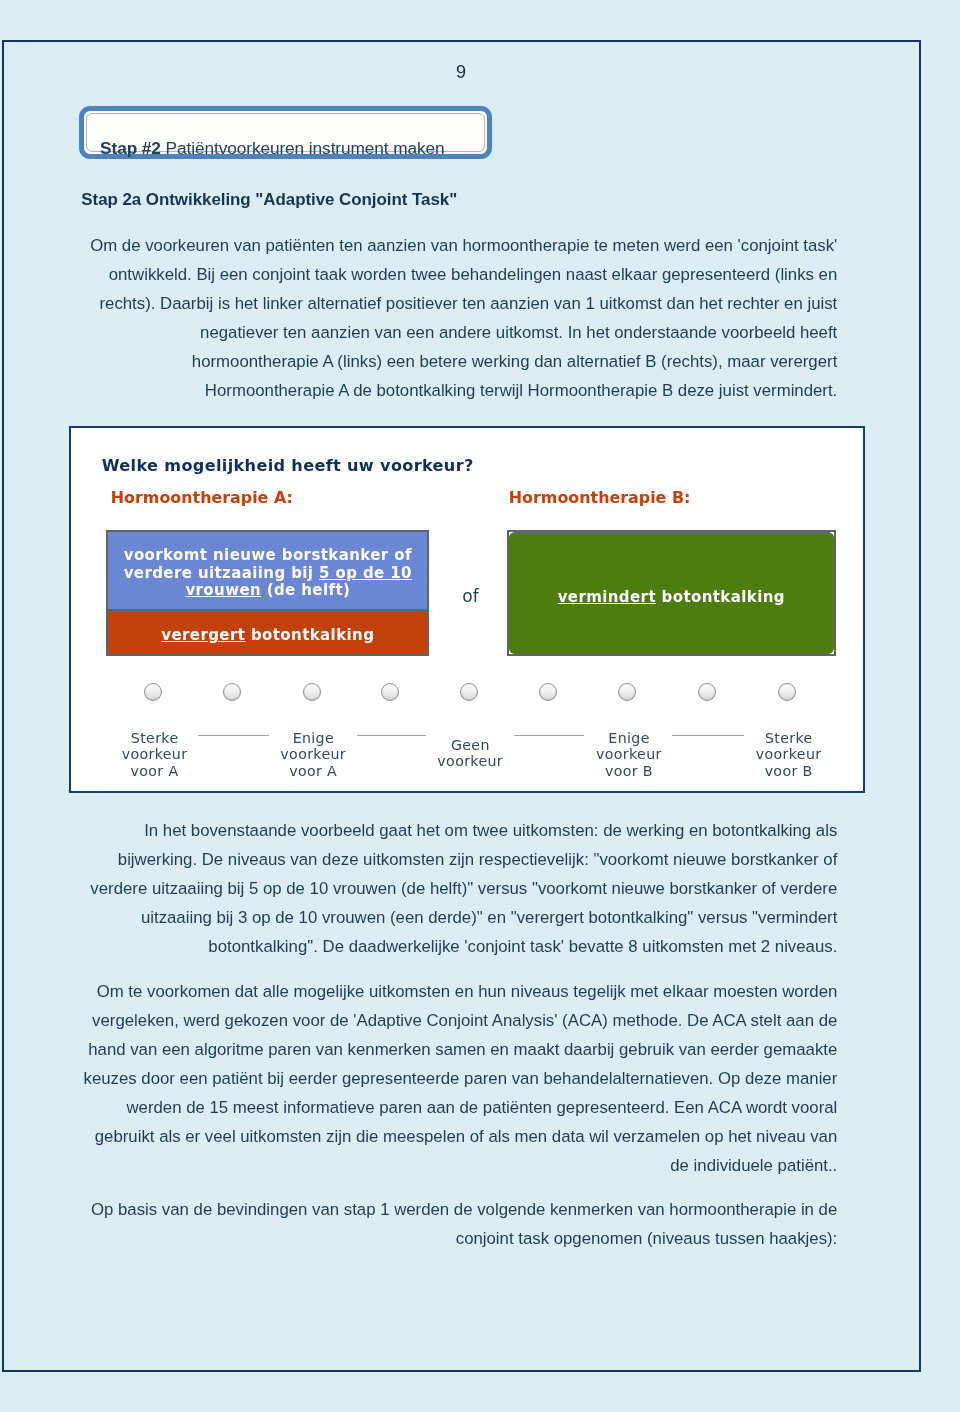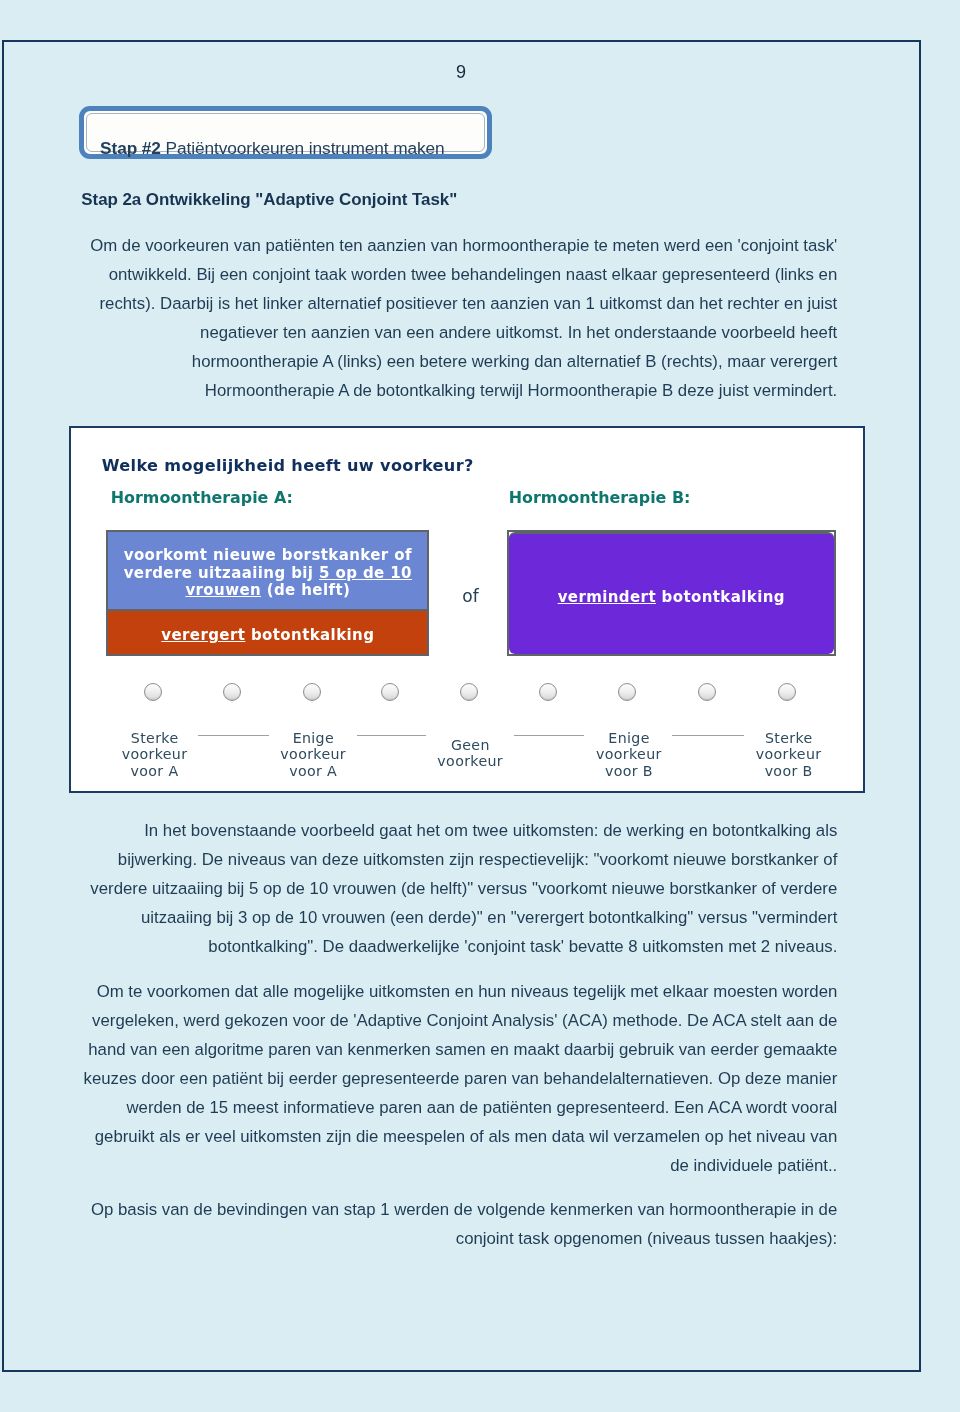--- a/index.html
+++ b/index.html
@@ -48,21 +48,21 @@
   
   .figure{
     position:absolute;left:68.8px;top:426.2px;width:796.4px;height:366.4px;
     border:2.8px solid #1b3c63;box-sizing:border-box;background:#ffffff;
     overflow:hidden;
     text-decoration:underline;
   }
   .fig-title{position:absolute;left:31px;top:29.5px;font-size:16.1px;font-weight:bold;
     letter-spacing:0.35px;color:#10305c;font-family:"DejaVu Sans",sans-serif;
     white-space:nowrap;line-height:16px;}
-  .fig-label{position:absolute;font-size:15.9px;font-weight:bold;color:#0f766e;
+  .fig-label{position:absolute;font-size:15.9px;font-weight:bold;color:#c2410c;
     font-family:"DejaVu Sans",sans-serif;white-space:nowrap;top:62px;line-height:16px;}
   .optbox{position:absolute;border:2.2px solid #5f6468;box-sizing:border-box;top:102px;
     height:125.5px;display:flex;flex-direction:column;}
   .optbox .seg{display:flex;align-items:center;justify-content:center;
     font-family:"DejaVu Sans",sans-serif;font-weight:bold;font-size:15px;letter-spacing:0.4px;
     color:#ffffff;text-align:center;line-height:17.2px;box-sizing:border-box;}
   .optbox .top{height:77.2px;padding:5px 4px 0;flex:none;}
   .optbox .bot{flex:1 1 auto;border-top:2.2px solid #5f6468;padding-top:7px;}
   .optbox u{text-decoration:underline;text-underline-offset:1px;}
   .of-label{position:absolute;font-size:17px;color:#22405a;line-height:17px;
@@ -103,21 +103,21 @@
   <div class="optbox" id="optA" style="left:35.5px;width:323px">
     <div class="seg top" style="background: rgb(107, 134, 210);">
         <span><span>voorkomt nieuwe borstkanker of verdere uitzaaiing bij </span><u>5 op de 10 vrouwen</u><span> (de helft)</span></span>
       </div>
     <div class="seg bot" style="background: #c2410c;">
         <span><u>verergert</u><span> botontkalking</span></span>
       </div>
   </div>
 
   <div class="optbox" id="optB" style="left:436px;width:329px">
-    <div class="seg bot" style="background: #6d28d9; border-radius: 6px;">
+    <div class="seg bot" style="background: #4d7c0f; border-radius: 6px;">
         <span><u>vermindert</u><span> botontkalking</span></span>
       </div>
   </div>
 
   <div class="of-label" style="left:391.5px;top:160px">of</div>
 
   <div id="radios">
       <div class="radio" style="left: 73.3px; top: 255px;"></div>
       <div class="radio" style="left: 152.6px; top: 255px;"></div>
       <div class="radio" style="left: 232px; top: 255px;"></div>

